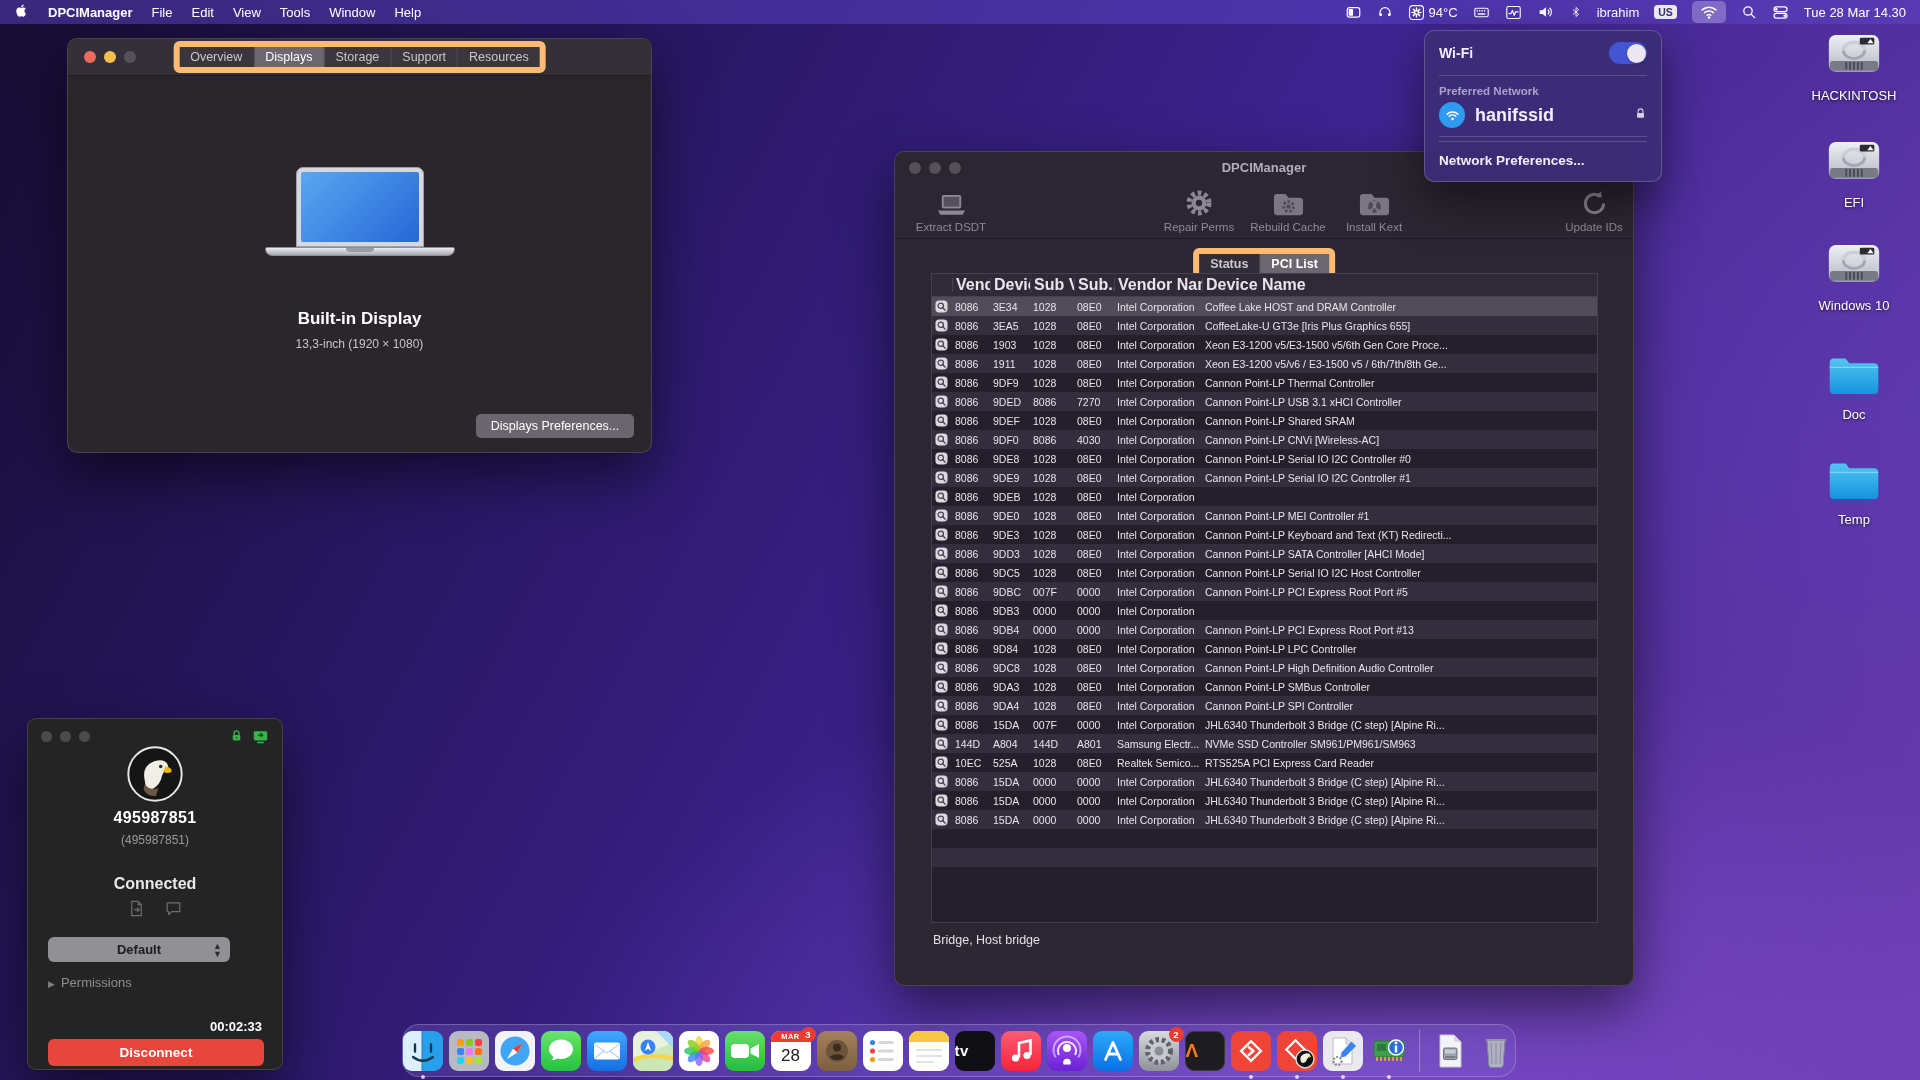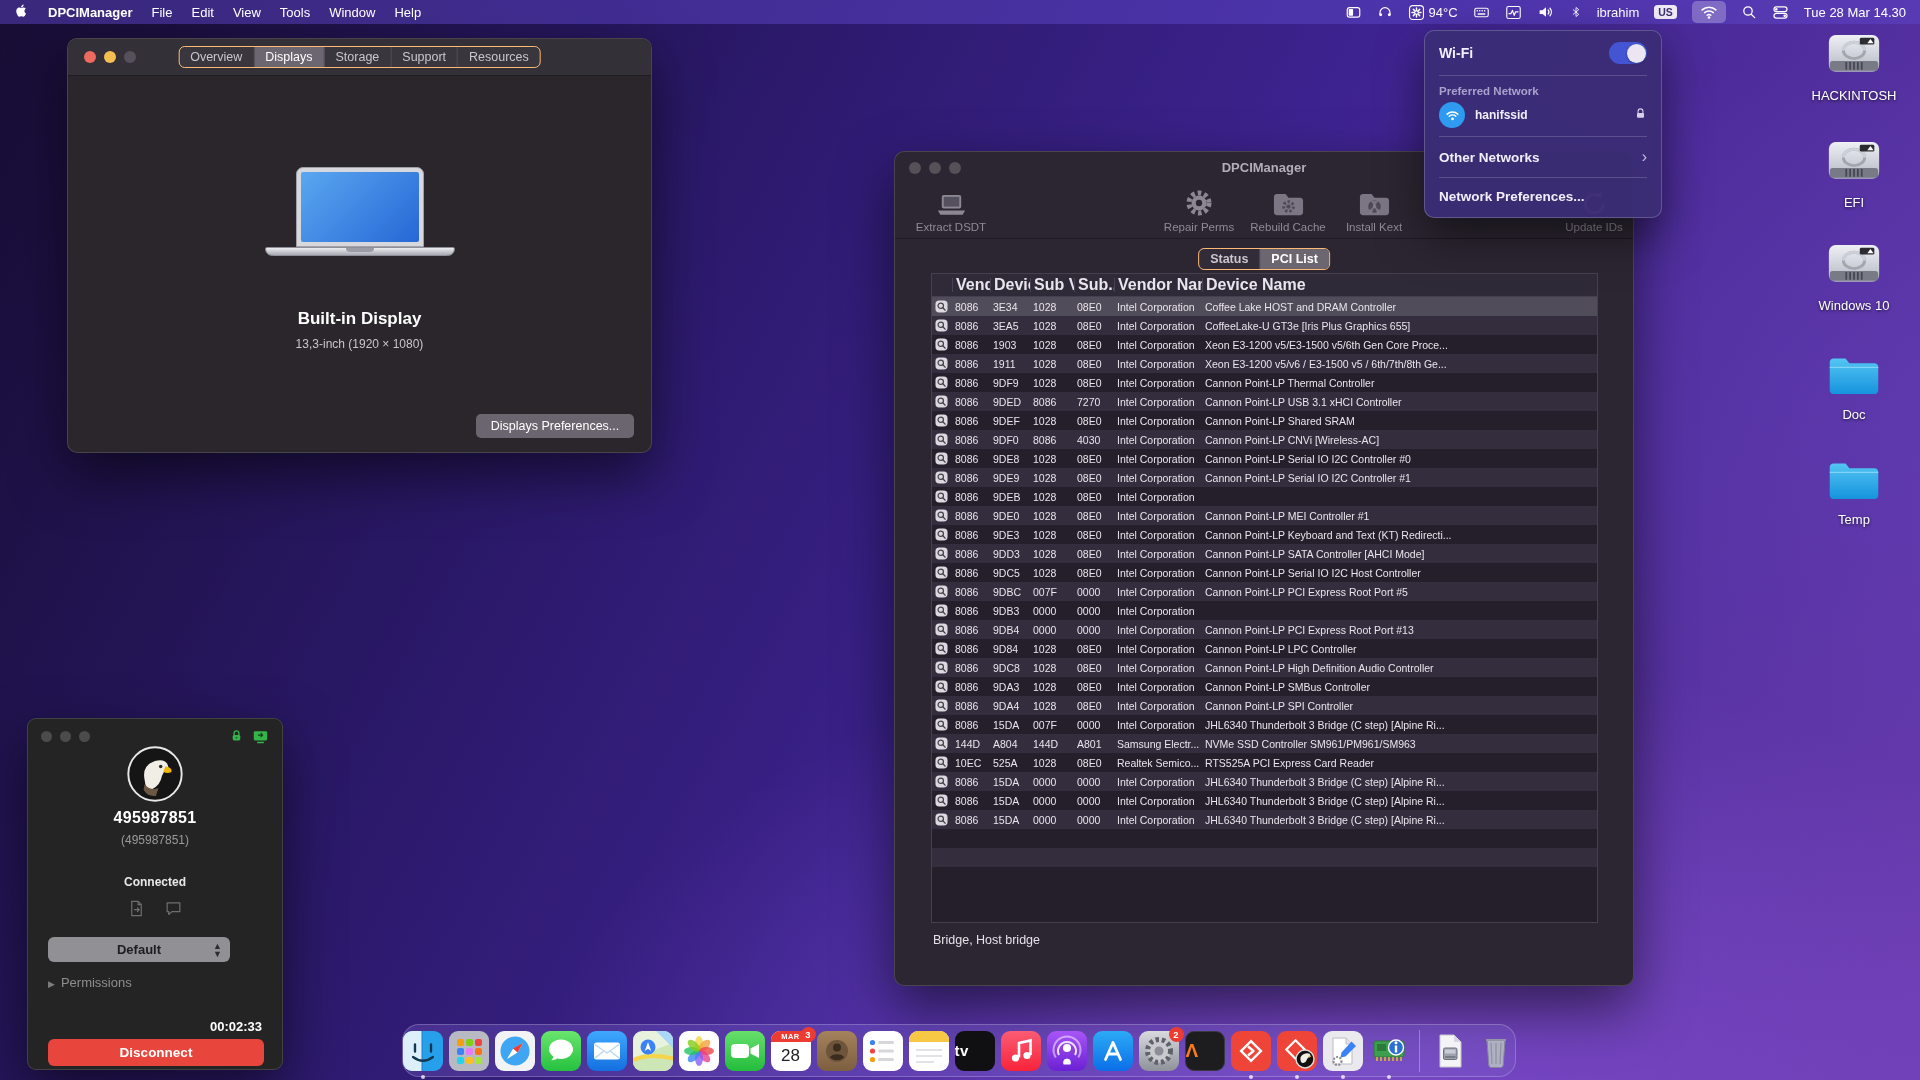--- a/index.html
+++ b/index.html
@@ -28,21 +28,21 @@
   .window{position:absolute;border-radius:10px;box-shadow:0 22px 55px rgba(0,0,0,.55);
     border:1px solid rgba(255,255,255,.14);box-sizing:border-box;}
   .traffic{display:flex;gap:8px;align-items:center;}
   .tl{width:12px;height:12px;border-radius:50%;display:inline-block;}
   .tl.red{background:#ec6a5e}.tl.yellow{background:#f5bf4f}.tl.gray{background:#55505a}
   .tl.dim{background:#565059}
   
   .displays-window{left:67px;top:38px;width:585px;height:415px;background:#2a262c;z-index:2;}
   .dw-titlebar{height:36px;background:#343037;border-radius:10px 10px 0 0;display:flex;align-items:center;
     padding:0 16px;border-bottom:1px solid #1e1b21;position:relative;}
-  .seg-group{display:flex;border:1px solid #fdba74;border-radius:6px;overflow:hidden;
+  .seg-group{display:flex;border:6px solid #fdba74;border-radius:6px;overflow:hidden;
     position:absolute;left:50%;transform:translateX(-50%);background:rgba(255,255,255,.03);}
   .seg{padding:3px 11px;font-size:12.5px;color:#c9c6cd;border-right:1px solid #514c56;cursor:default;white-space:nowrap;}
   .seg:last-child{border-right:none;}
   .seg.active{background:#6b666f;color:#fff;}
   .laptop{position:absolute;left:50%;top:128px;transform:translateX(-50%);width:190px;}
   .lt-screen{width:128px;height:80px;margin:0 auto;background:#d7d8dd;border-radius:7px 7px 0 0;
     padding:4px;box-sizing:border-box;border:1px solid #9fa0a8;}
   .lt-display{width:100%;height:100%;background:linear-gradient(135deg,#5aa7f0,#2667d6);border-radius:2px;}
   .lt-base{width:190px;height:9px;background:linear-gradient(#ecedf1,#a9aab3);
     border-radius:2px 2px 8px 8px;position:relative;border:1px solid #8e8f98;box-sizing:border-box;}
@@ -78,40 +78,40 @@
   .pci-row .mag{padding:0 0 0 3px;display:flex;align-items:center;}
   .dp-status{position:absolute;left:38px;top:781px;font-size:12.5px;color:#e4e1e8;}
   
   .anydesk-window{left:27px;top:718px;width:256px;height:352px;background:#242424;z-index:4;border-radius:9px;}
   .ad-traffic{position:absolute;left:13px;top:12px;display:flex;gap:8px;}
   .ad-dot{width:11px;height:11px;border-radius:50%;background:#4b4b4b;}
   .ad-topicons{position:absolute;right:13px;top:9px;display:flex;gap:9px;}
   .ad-avatar{position:absolute;left:50%;top:27px;transform:translateX(-50%);}
   .ad-id{position:absolute;top:90px;width:100%;text-align:center;color:#fff;font-size:16px;font-weight:700;letter-spacing:.3px;}
   .ad-alias{position:absolute;top:114px;width:100%;text-align:center;color:#9a9a9a;font-size:12px;}
-  .ad-conn{position:absolute;top:156px;width:100%;text-align:center;color:#e8e8e8;font-size:12px;font-weight:700;}
+  .ad-conn{position:absolute;top:156px;width:100%;text-align:center;color:#e8e8e8;font-size:16px;font-weight:700;}
   .ad-actions{position:absolute;top:180px;width:100%;display:flex;justify-content:center;gap:18px;}
   .ad-select{position:absolute;left:20px;top:218px;width:182px;height:25px;background:#919095;
     border-radius:6px;display:flex;align-items:center;justify-content:center;color:#1d1d1f;
     font-size:13px;font-weight:700;}
   .ad-select .chev{position:absolute;right:8px;color:#2c2c2e;font-size:9px;line-height:8px;text-align:center;}
   .ad-perm{position:absolute;left:20px;top:256px;color:#8e8e8e;font-size:13px;}
   .ad-perm .tri{font-size:9px;margin-right:6px;color:#7d7d7d;}
   .ad-timer{position:absolute;right:20px;top:300px;color:#fff;font-size:13px;font-weight:700;}
   .ad-disconnect{position:absolute;left:20px;top:320px;width:216px;height:27px;background:#e8463c;
     border:none;border-radius:6px;color:#fff;font-size:13.5px;font-weight:700;font-family:inherit;cursor:pointer;}
   
   .wifi-menu{position:absolute;left:1424px;top:30px;width:238px;z-index:7;
     background:rgba(59,45,118,.96);border:1px solid rgba(255,255,255,.2);border-radius:10px;
     box-shadow:0 18px 45px rgba(0,0,0,.5);color:#f2eefb;padding:4px 0 6px;box-sizing:border-box;}
   .wm-row{display:flex;align-items:center;padding:7px 14px;}
   .wm-title{font-size:14px;font-weight:700;flex:1;}
   .wm-divider{height:1px;background:rgba(255,255,255,.17);margin:4px 14px;}
   .wm-label{font-size:11.5px;font-weight:700;color:#aaa2cc;padding:5px 14px 1px;}
-  .wm-net-name{font-size:12px;font-weight:600;flex:1;margin-left:10px;}
+  .wm-net-name{font-size:18px;font-weight:600;flex:1;margin-left:10px;}
   .wm-item-text{font-size:13.5px;font-weight:600;flex:1;}
   .wm-chev{color:#c4bce0;font-size:16px;font-weight:400;}
   .toggle{width:38px;height:22px;border-radius:11px;background:#4355d2;position:relative;cursor:pointer;}
   .toggle .knob{position:absolute;top:1.5px;right:1.5px;width:19px;height:19px;border-radius:50%;
     background:#ece6f2;box-shadow:0 1px 2px rgba(0,0,0,.4);}
   .wifi-circle{width:26px;height:26px;border-radius:50%;background:#2e9af0;display:flex;
     align-items:center;justify-content:center;flex:none;}
   
   .desktop-item{position:absolute;left:1795px;width:118px;text-align:center;z-index:1;cursor:default;}
   .desktop-item .di-label{margin-top:3px;color:#fff;font-size:13px;font-weight:400;
@@ -945,24 +945,20 @@
           <circle cx="12" cy="17.5" r="2.2" fill="#fff"></circle>
         </svg>
       </span>
     <span class="wm-net-name">hanifssid</span>
     <span id="wm-lock"><svg viewBox="0 0 24 24" width="13">
           <path d="M7.5 11V8a4.5 4.5 0 0 1 9 0v3" fill="none" stroke="#d6d0ec" stroke-width="2"></path>
           <rect x="5.5" y="11" width="13" height="9" rx="2" fill="#d6d0ec"></rect>
         </svg></span>
   </div>
   <div class="wm-divider"></div>
-  <div class="wm-row">
-    <span class="wm-item-text">Other Networks</span>
-    <span class="wm-chev">›</span>
-  </div>
   <div class="wm-divider"></div>
   <div class="wm-row">
     <span class="wm-item-text">Network Preferences...</span>
   </div>
 </div>
 
 <div class="dock" id="dock">
     <div class="dock-item">
       <svg viewBox="0 0 40 40" width="40">
         <defs>

